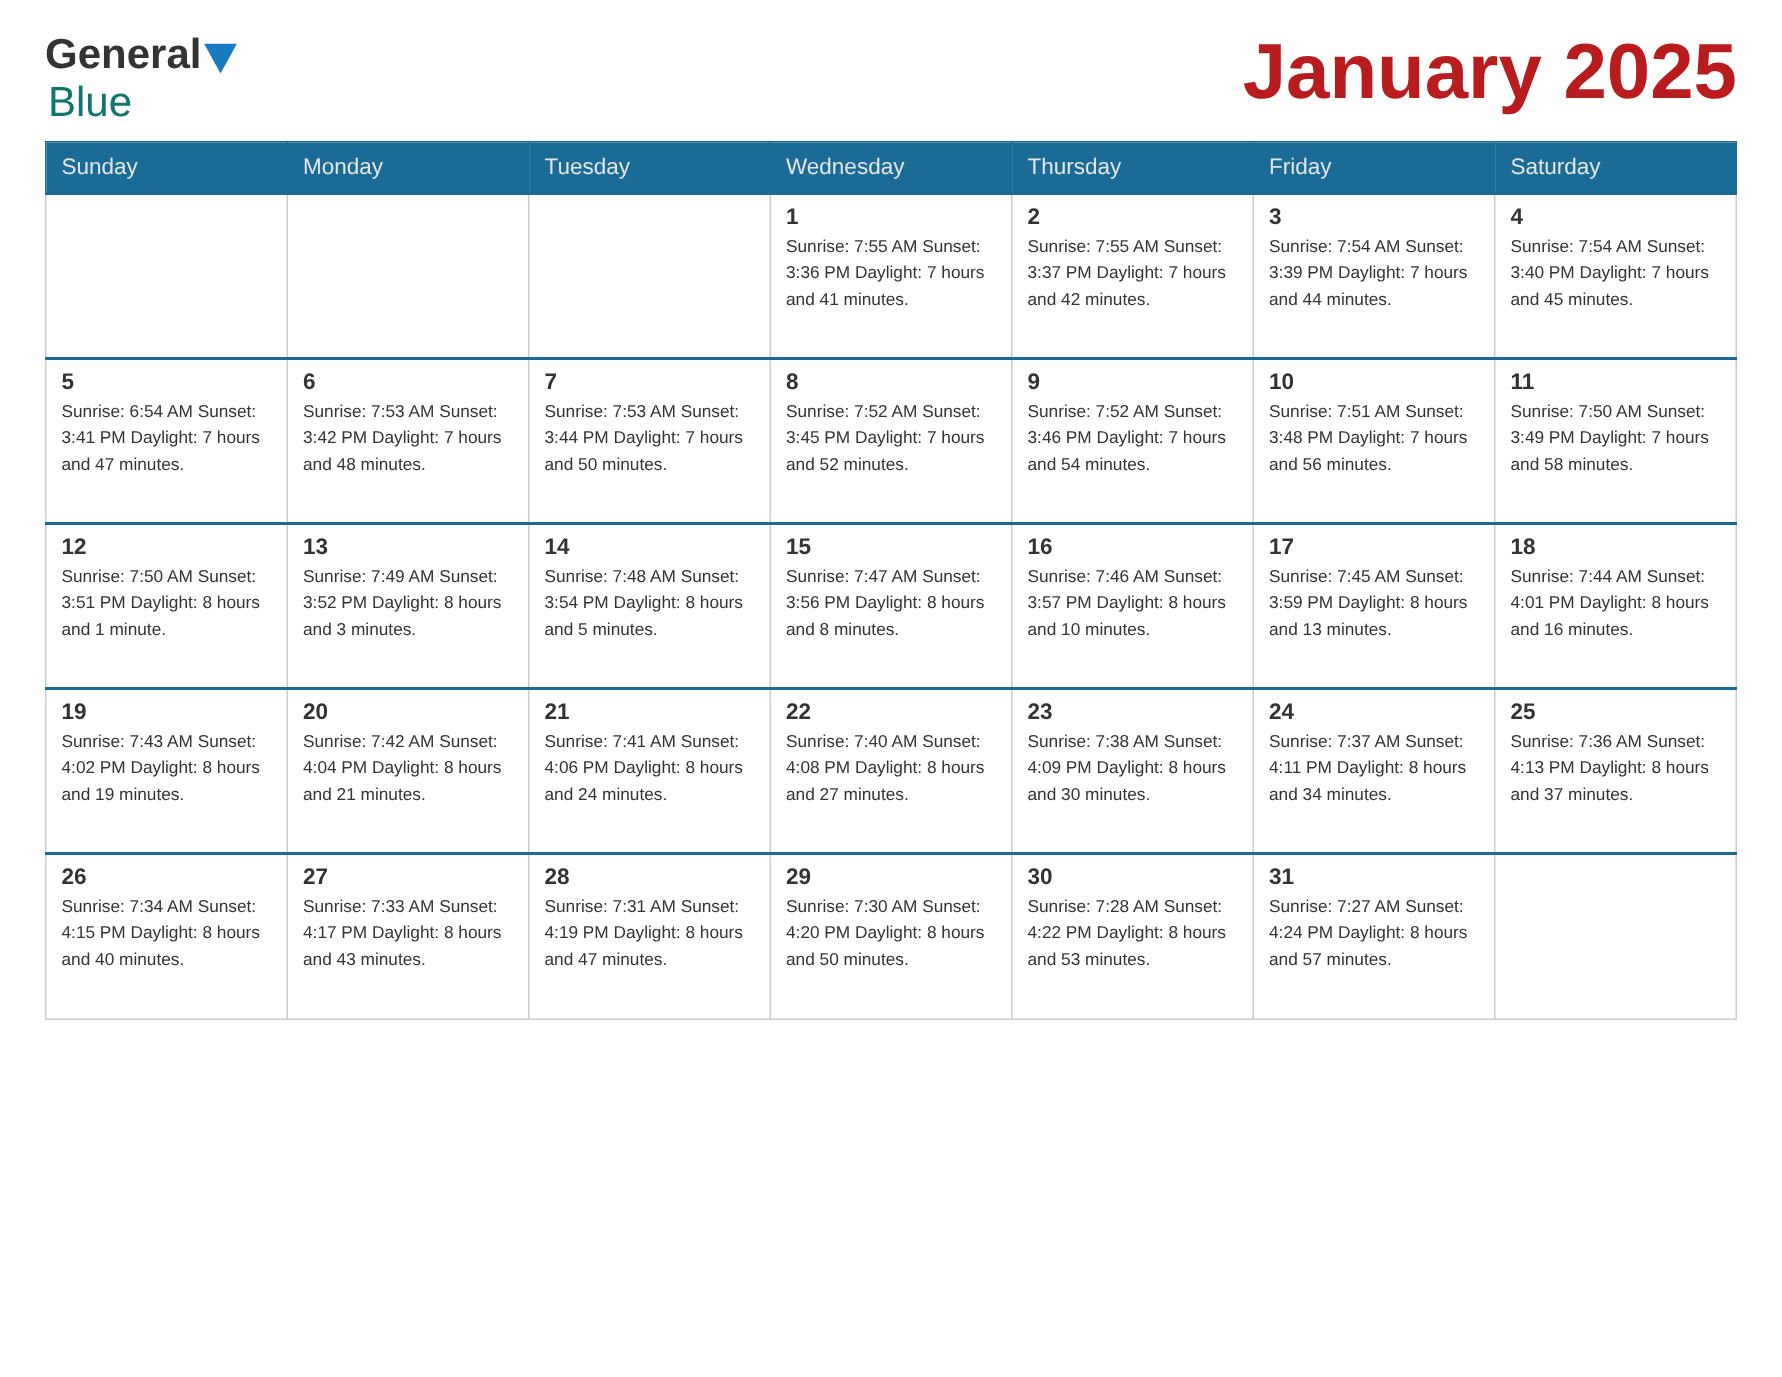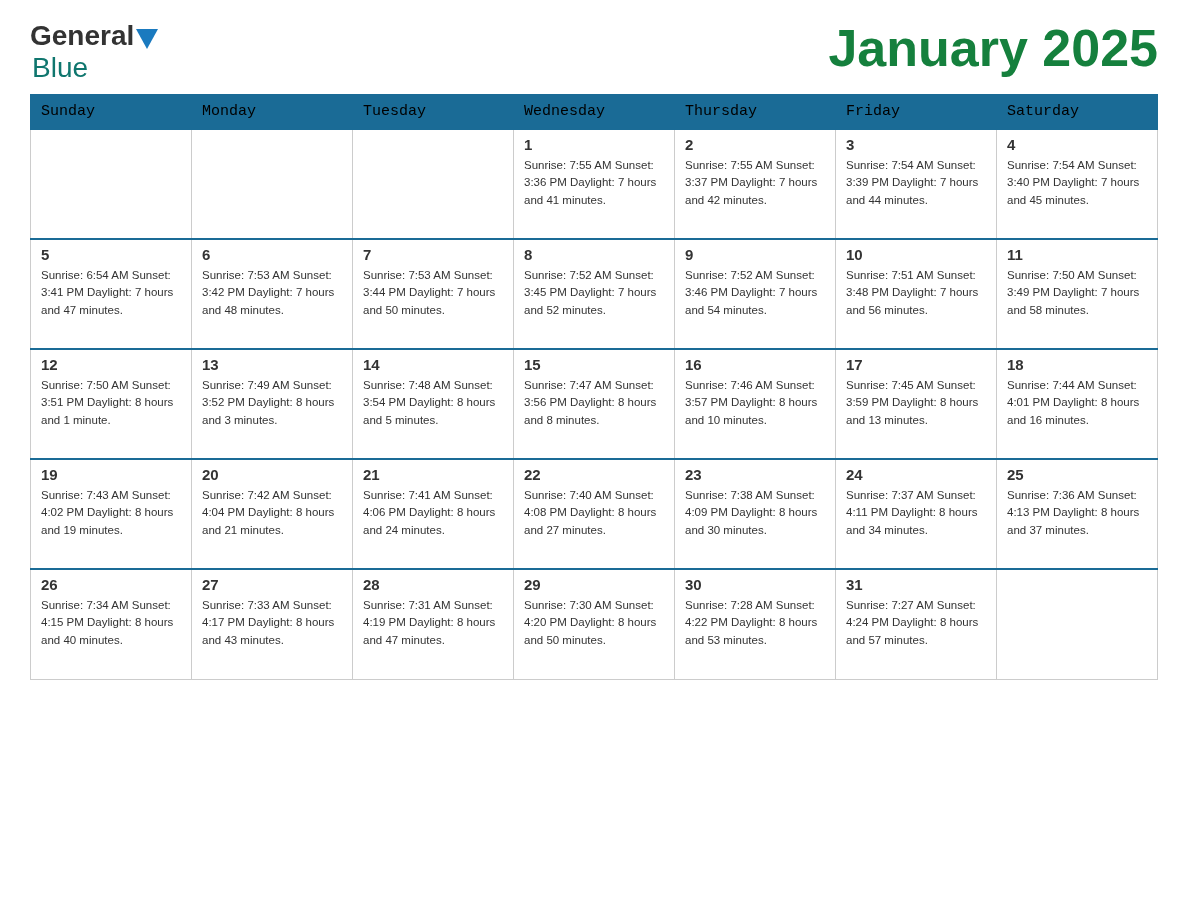--- a/index.html
+++ b/index.html
@@ -35,44 +35,43 @@
     .logo-top-row {
       display: flex;
       align-items: center;
     }
     .title-block {
       text-align: right;
     }
     .calendar-title {
       font-size: 52px;
       font-weight: bold;
-      color: #15803d;
+      color: #b91c1c;
       line-height: 1.1;
     }
     .calendar-subtitle {
       font-size: 22px;
       color: #555;
       margin-top: 4px;
     }
     table {
       width: 100%;
       border-collapse: collapse;
       margin-top: 10px;
     }
     thead tr {
       background-color: #1a6b96;
     }
     thead th {
-      color: #000000;
+      color: #e5e5e5;
       text-align: left;
       padding: 8px 10px;
       font-size: 15px;
       font-weight: normal;
       border: 1px solid #1a6b96;
-      font-family: Liberation Mono, monospace;
     }
     tbody tr {
       vertical-align: top;
     }
     tbody td {
       border: 1px solid #ccc;
       padding: 6px 10px;
       width: calc(100% / 7);
       min-height: 110px;
       height: 110px;

